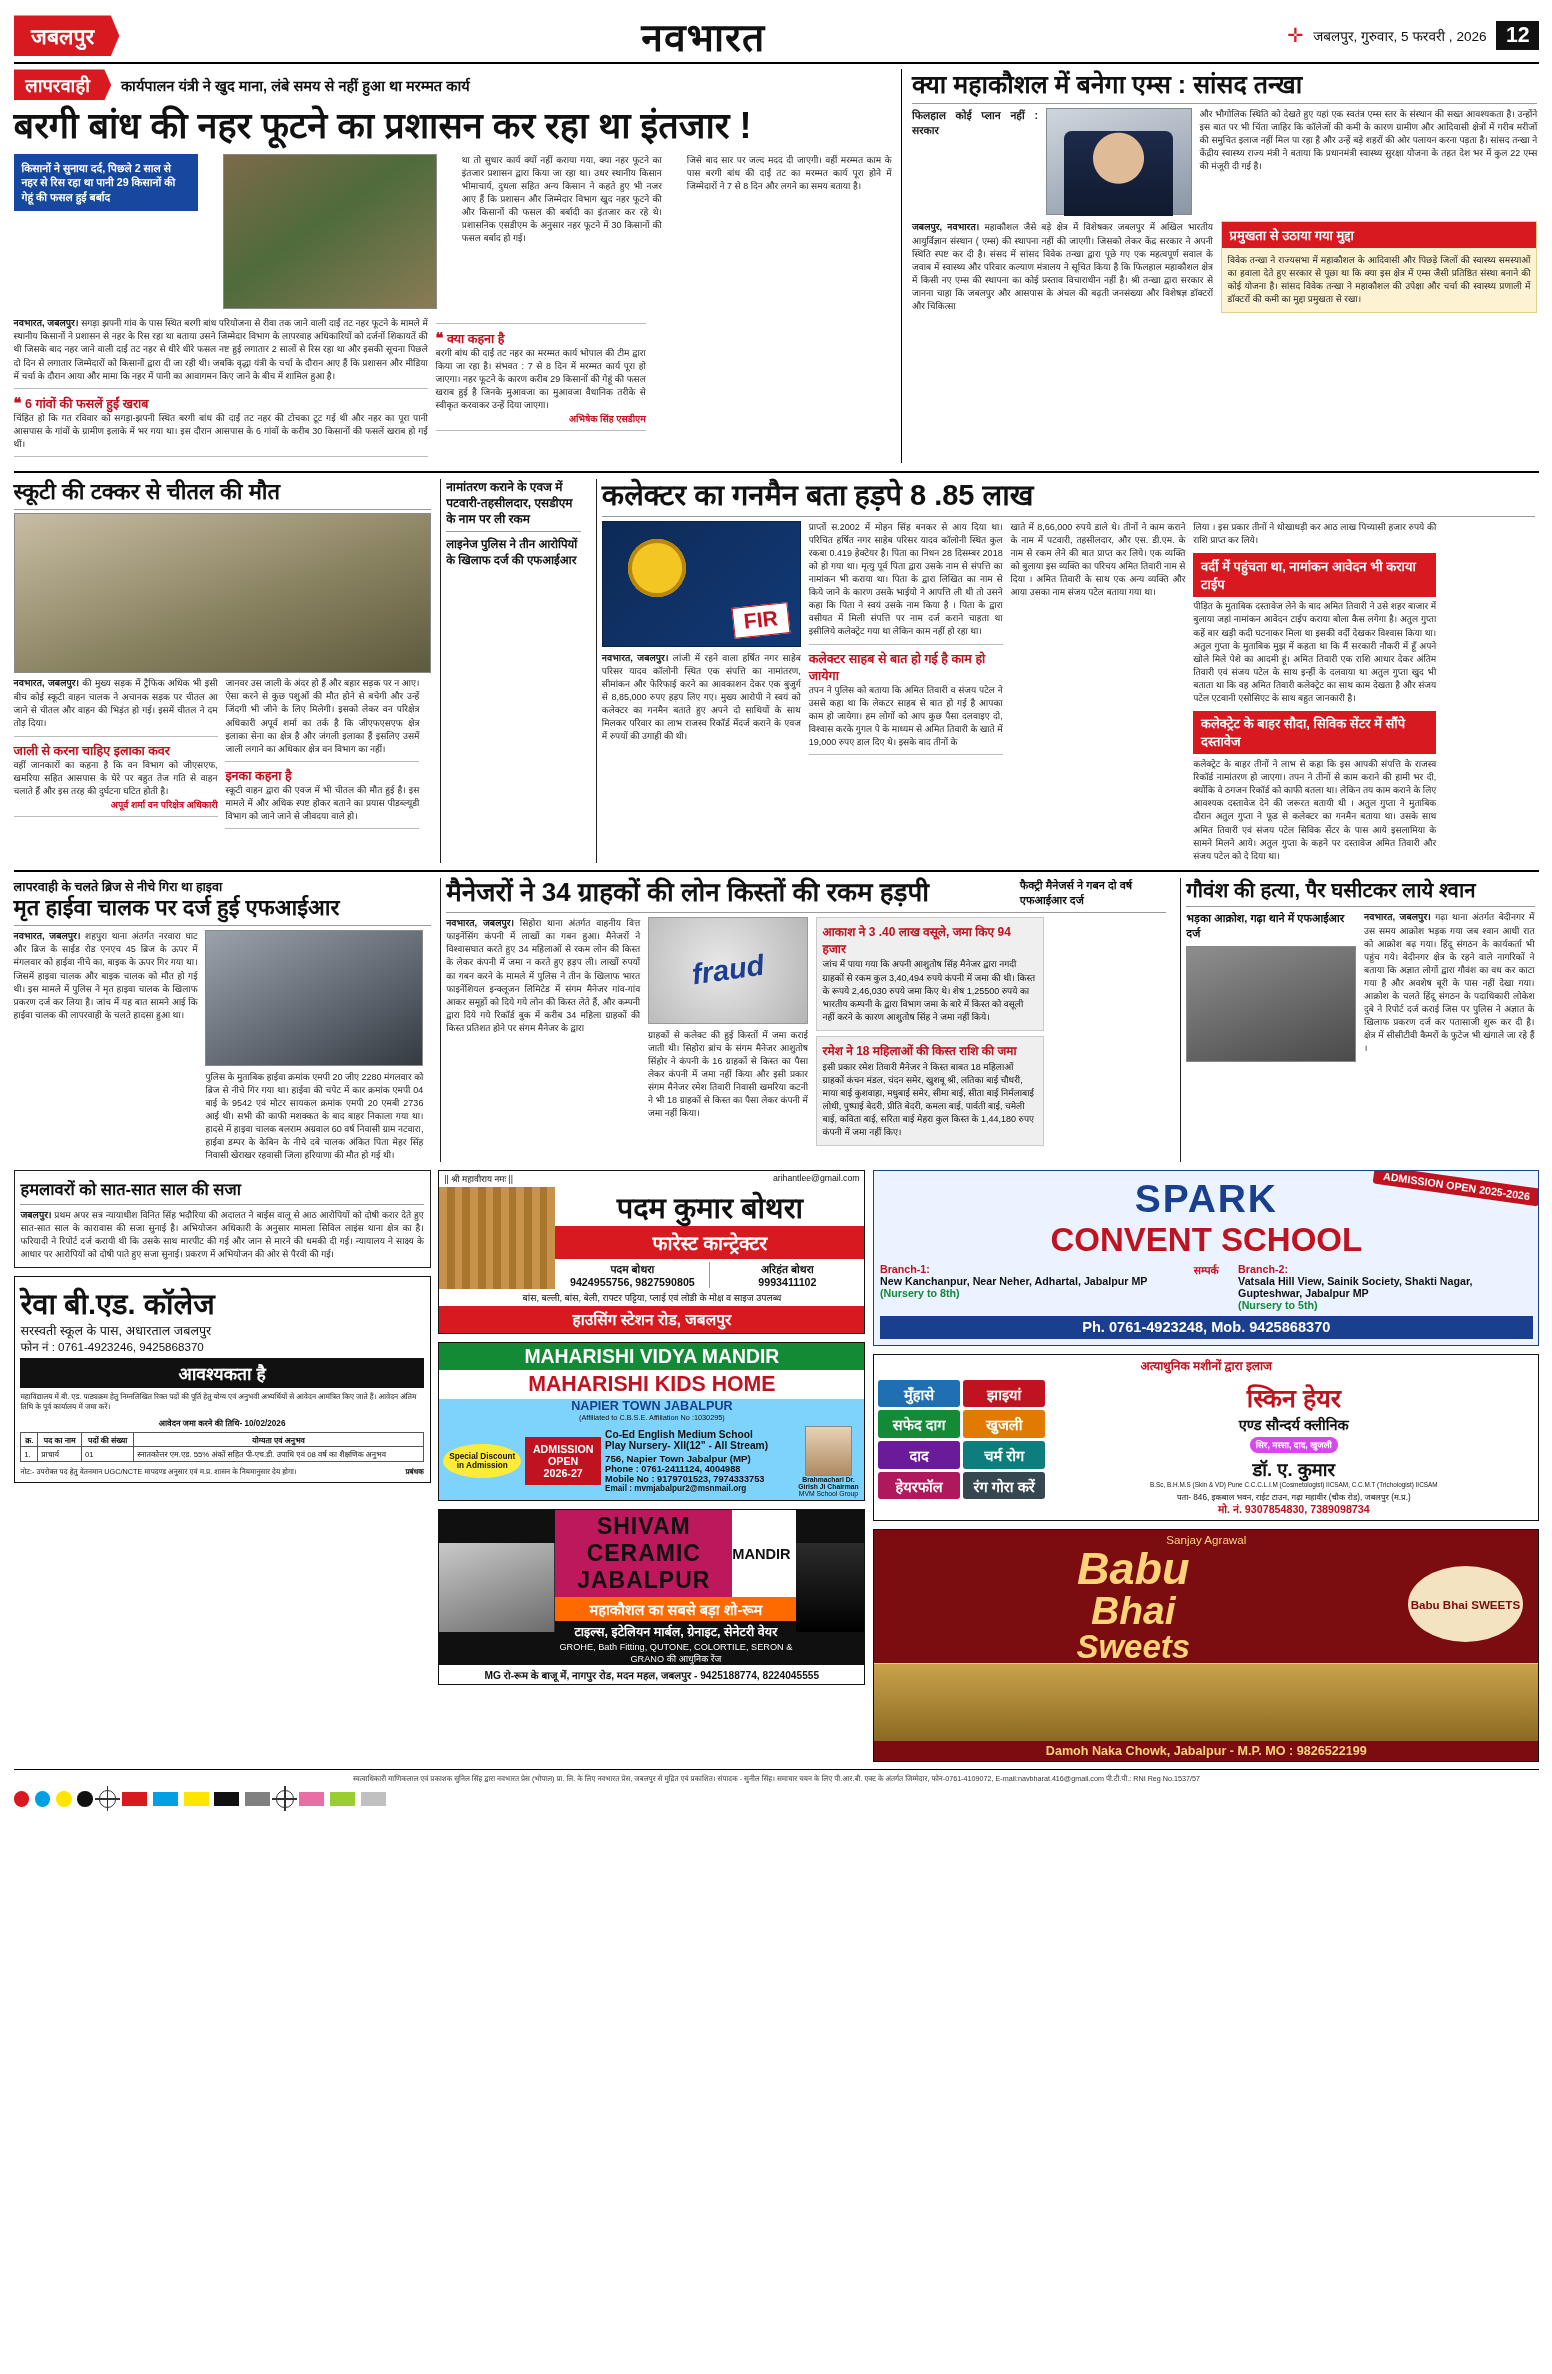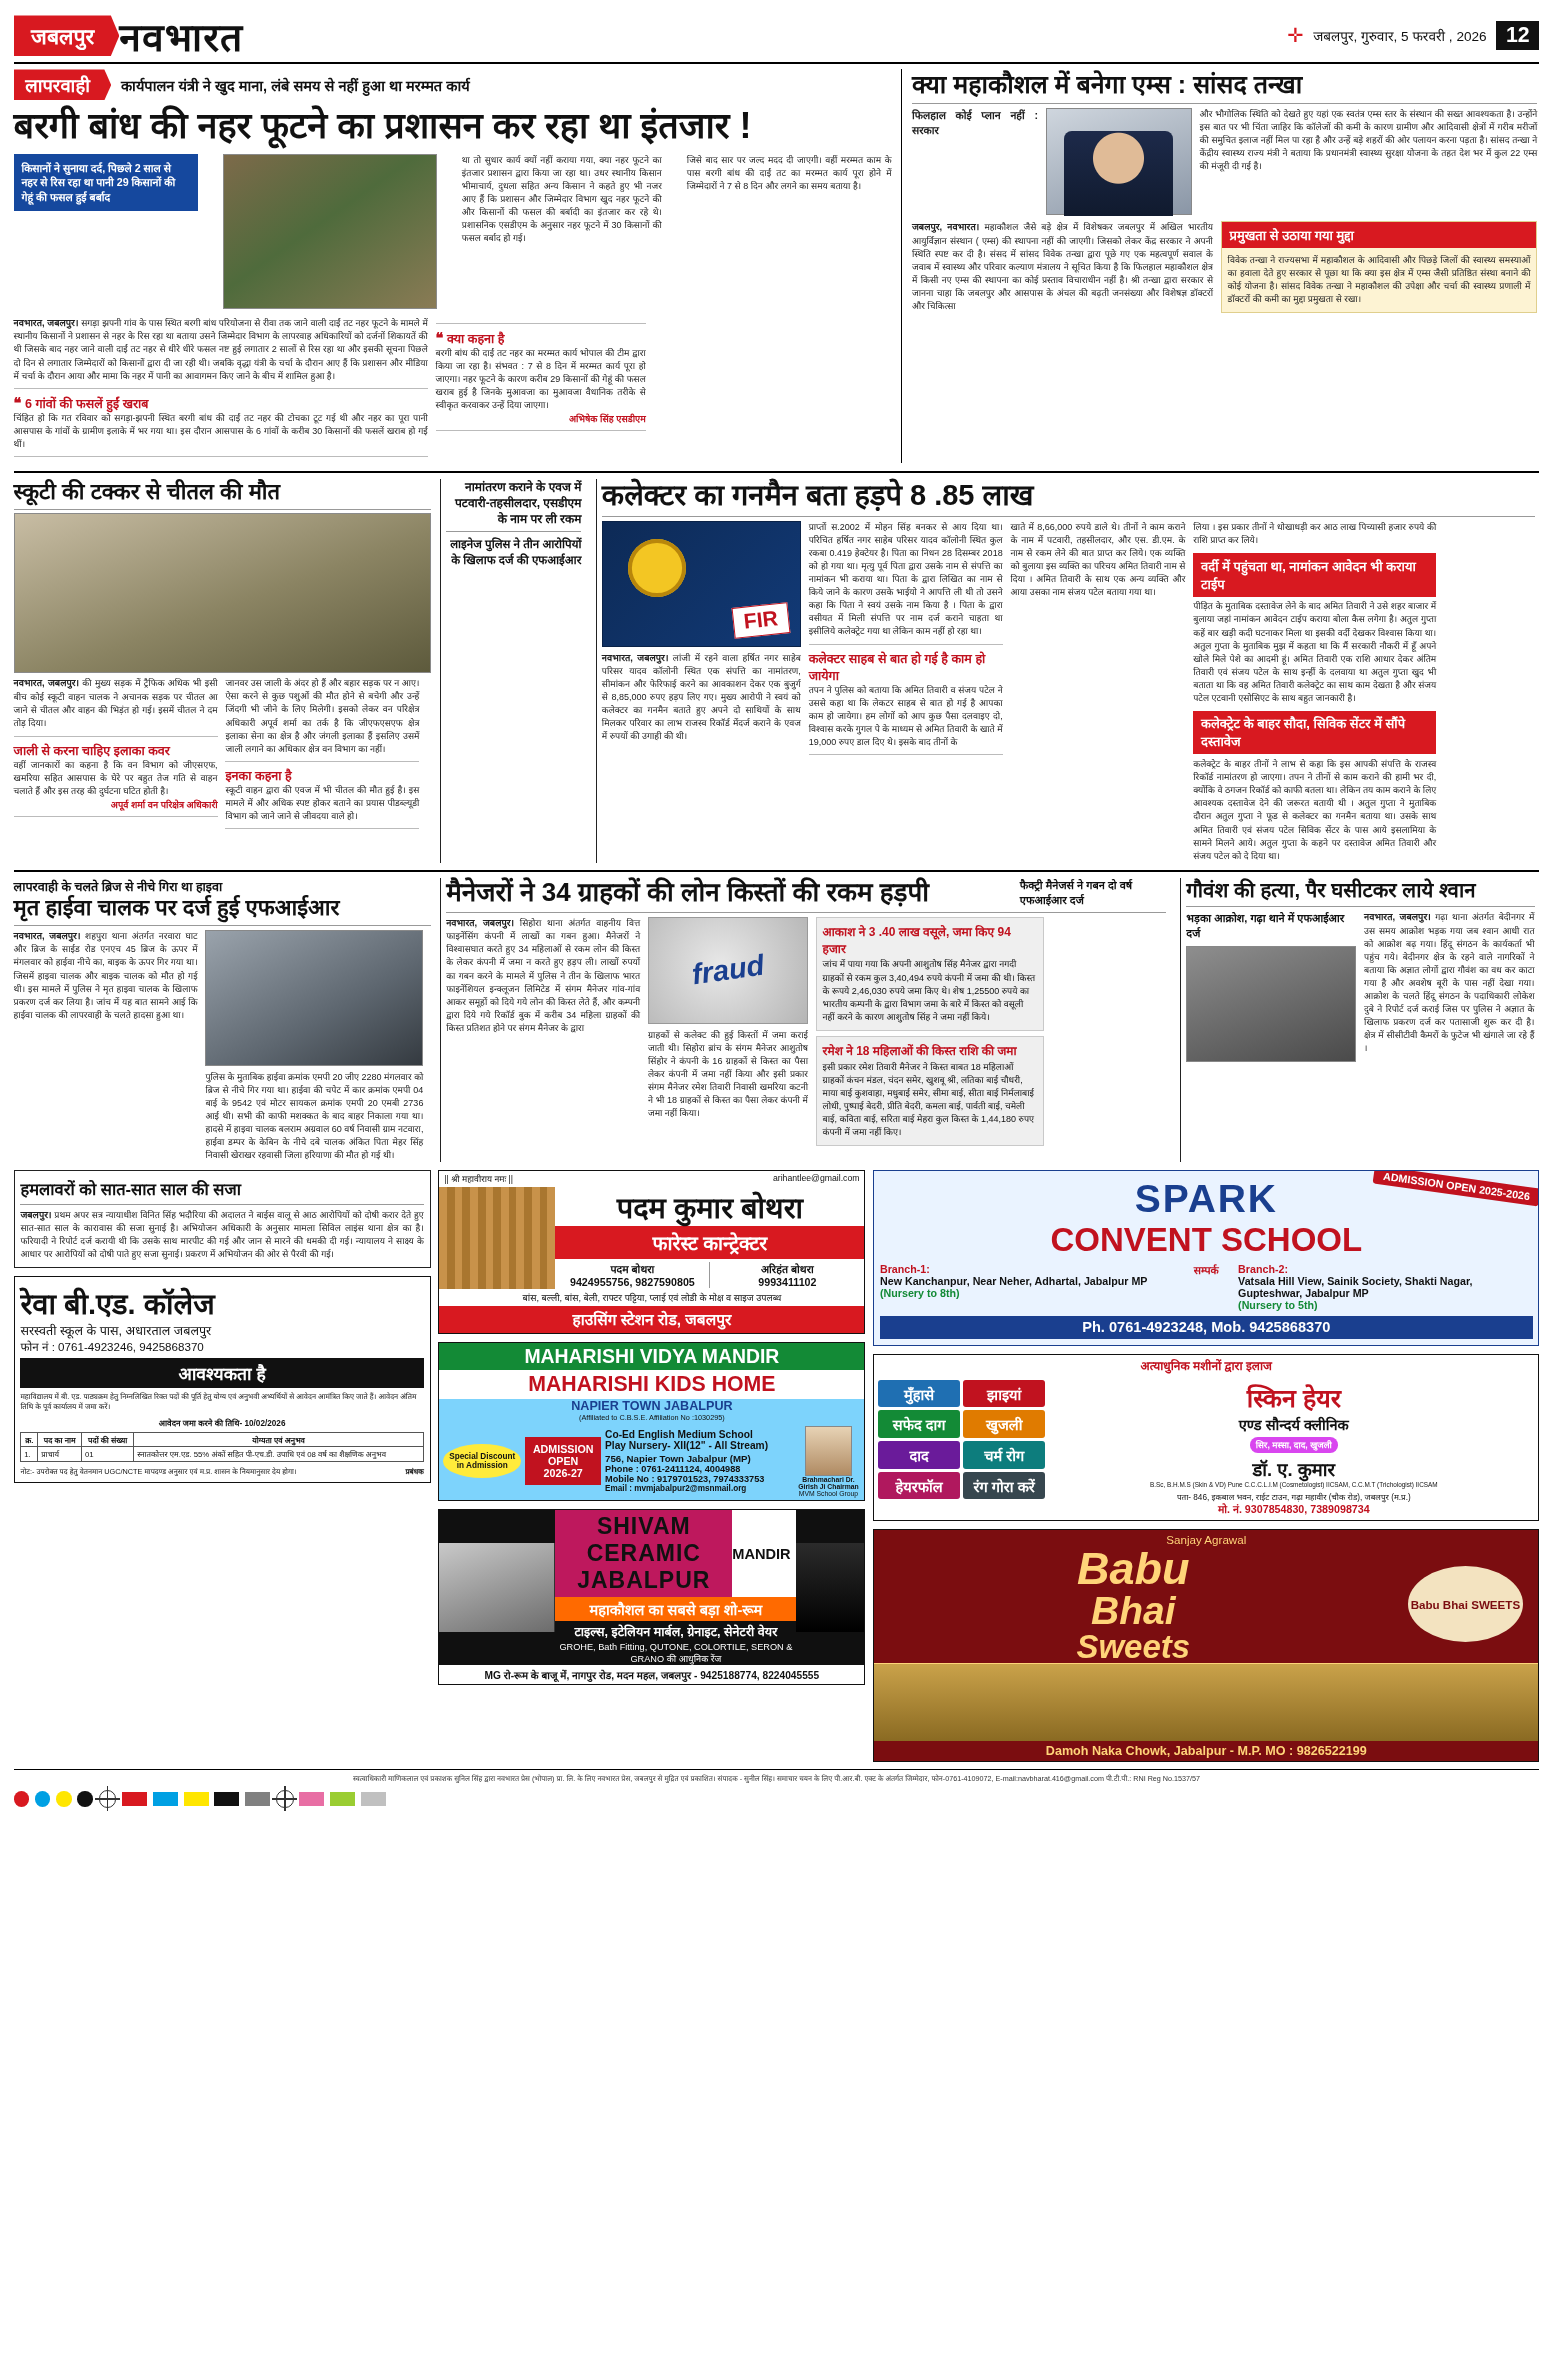--- a/index.html
+++ b/index.html
@@ -10,21 +10,21 @@
     font-family:"Liberation Sans", sans-serif;
     color:#111;
     position:relative;
   }
   .page { width:1553px; height:2375px; padding:9.7px 13.6px; position:relative; }
 
   
   .masthead { display:flex; align-items:center; height:54px; border-bottom:2.9px solid #000; position:relative; }
   .city-flag { background:#d81920; color:#fff; font-weight:bold; font-size:21.3px; padding:5.8px 25px 5.8px 17.5px;
                clip-path:polygon(0 0, 92% 0, 100% 50%, 92% 100%, 0 100%); }
-  .mast-title { flex:1; text-align:left; font-size:39px; font-weight:bold; letter-spacing:1px; }
+  .mast-title { flex:1; text-align:center; font-size:39px; font-weight:bold; letter-spacing:1px; }
   .mast-right { display:flex; align-items:center; gap:9.7px; font-size:13.6px; }
   .plus { font-size:19.4px; color:#d81920; }
   .pageno { background:#111; color:#fff; font-size:21.3px; font-weight:bold; padding:1.9px 9.7px; }
   .thin { border-top:1px solid #999; margin:3.9px 0; }
   .hl { font-weight:bold; }
   .body-txt { font-size:9px; line-height:1.45; text-align:justify; color:#222; }
   .byline { font-weight:bold; font-size:9.3px; }
   .col { padding:0 4.9px; }
 
   
@@ -244,21 +244,21 @@
           <div style="width:194px;">
             <div class="body-txt">जानवर उस जाली के अंदर हो हैं और बहार सड़क पर न आए। ऐसा करने से कुछ पशुओं की मौत होने से बचेगी और उन्हें जिंदगी भी जीने के लिए मिलेगी। इसको लेकर वन परिक्षेत्र अधिकारी अपूर्व शर्मा का तर्क है कि जीएफएसएफ क्षेत्र इलाका सेना का क्षेत्र है और जंगली इलाका हैं इसलिए उसमें जाली लगाने का अधिकार क्षेत्र वन विभाग का नहीं।</div>
             <div class="pullquote">
               <div class="pq-title">इनका कहना है</div>
               <div class="body-txt">स्कूटी वाहन द्वारा की एवज में भी चीतल की मौत हुई है। इस मामले में और अधिक स्पष्ट होकर बताने का प्रयास पीडब्ल्यूडी विभाग को जाने जाने से जीवदया वाले हो।</div>
             </div>
           </div>
         </div>
       </div>
 
-      <div style="width:146px;text-align:right;" class="vline col">
+      <div style="width:146px;" class="vline col">
         <div class="hl" style="font-size:12px;line-height:1.35;">नामांतरण कराने के एवज में पटवारी-तहसीलदार, एसडीएम के नाम पर ली रकम</div>
         <div class="thin"></div>
         <div class="hl" style="font-size:11.6px;line-height:1.35;color:#111;">लाइनेज पुलिस ने तीन आरोपियों के खिलाफ दर्ज की एफआईआर</div>
       </div>
 
       <div style="flex:1;" class="vline col">
         <div class="hl2">कलेक्टर का गनमैन बता हड़पे 8 .85 लाख</div>
         <div class="thin"></div>
         <div style="display:flex; gap:7.8px; margin-top:3.9px;">
           <div style="width:199px;">

